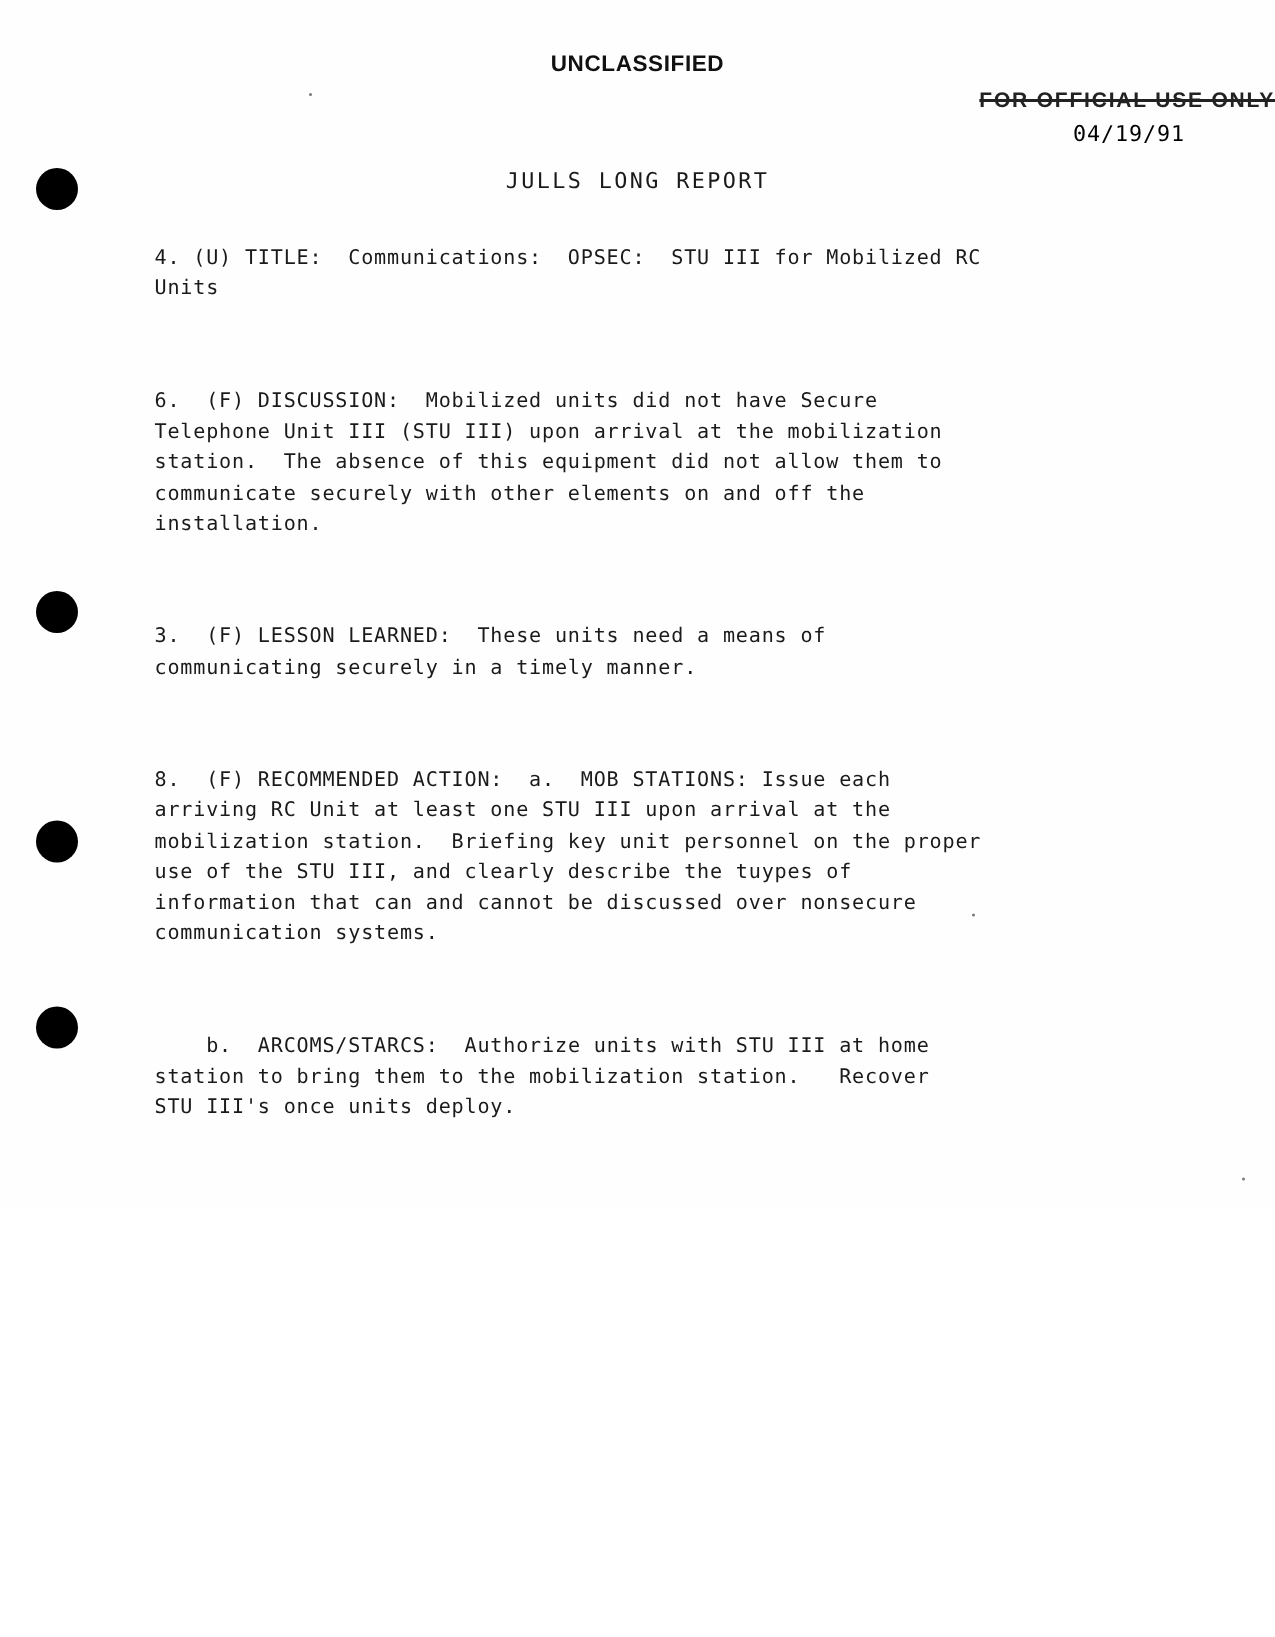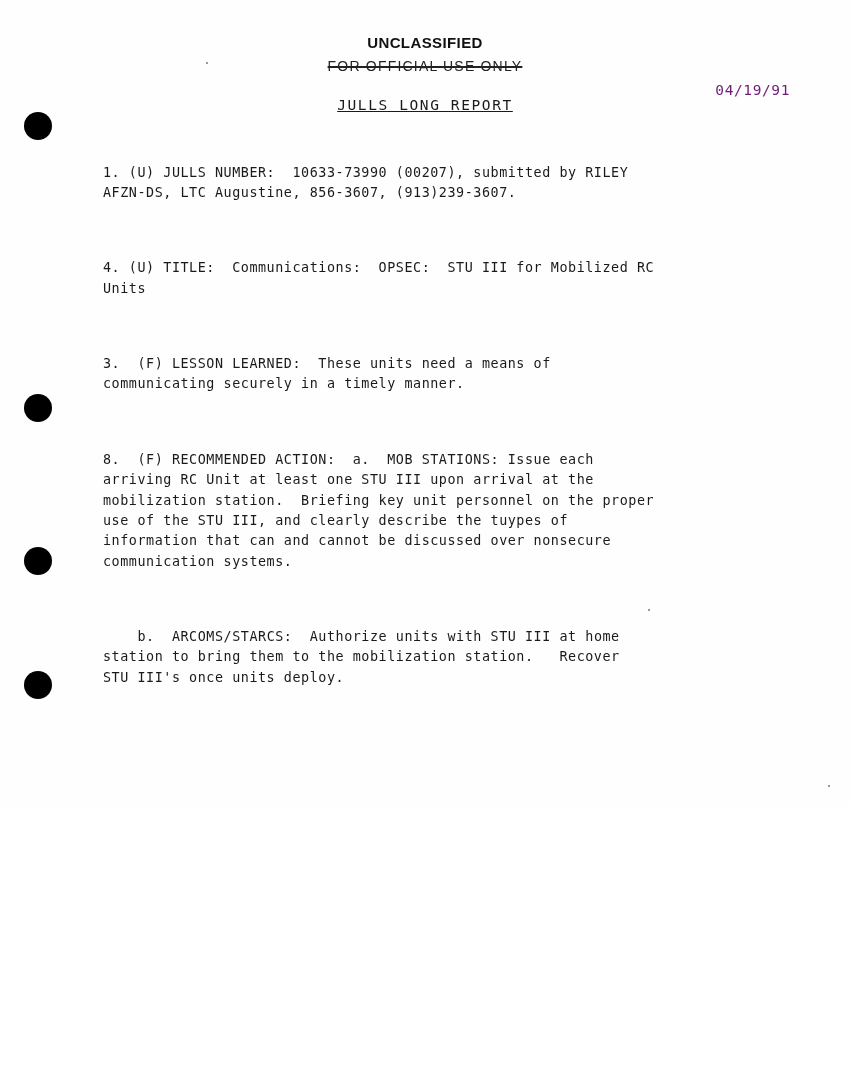--- a/index.html
+++ b/index.html
@@ -35,35 +35,35 @@
     text-align: center;
     font-family: "Liberation Sans", sans-serif;
     font-weight: bold;
     font-size: 15px;
     letter-spacing: 0.4px;
     color: #111;
   }
   .fouo {
     position: absolute;
     width: 100%;
-    text-align: center;
+    text-align: right;
     font-family: "Liberation Sans", sans-serif;
-    font-weight: normal;
+    font-weight: bold;
     font-size: 14px;
     letter-spacing: 1.2px;
     color: #222;
     text-decoration: line-through;
     text-decoration-thickness: 1.5px;
   }
   .doc-date {
     position: absolute;
     right: 60px;
     font-size: 14.5px;
     letter-spacing: 0.6px;
-    color: #701a75;
+    color: #000000;
   }
   .doc-title {
     position: absolute;
     width: 100%;
     text-align: center;
     font-size: 14.5px;
     letter-spacing: 1.6px;
     color: #1a1a1a;
   }
 
@@ -121,27 +121,30 @@
   <div class="hole" style="top:547px;"></div>
   <div class="hole" style="top:671px;"></div>
   <div class="hole" style="top:945px;"></div>
 
   <div class="classification" style="top:34px;">UNCLASSIFIED</div>
 
   <div class="fouo" style="top:58px;">FOR OFFICIAL USE ONLY</div>
 
   <div class="doc-date" style="top:82px;">04/19/91</div>
 
-  <div class="doc-title" style="top:97px;text-decoration:underline;">JULLS LONG REPORT</div>
+  <div class="doc-title" style="top:113px;">JULLS LONG REPORT</div>
 
   <div class="body-text">
-    <p class="para">1. (U) JULLS NUMBER:  10633-73990 (00207), submitted by RILEY
-AFZN-DS, LTC Augustine, 856-3607, (913)239-3607.</p>
     <p class="para">4. (U) TITLE:  Communications:  OPSEC:  STU III for Mobilized RC
 Units</p>
+    <p class="para">6.  (F) DISCUSSION:  Mobilized units did not have Secure
+Telephone Unit III (STU III) upon arrival at the mobilization
+station.  The absence of this equipment did not allow them to
+communicate securely with other elements on and off the
+installation.</p>
     <p class="para">3.  (F) LESSON LEARNED:  These units need a means of
 communicating securely in a timely manner.</p>
     <p class="para">8.  (F) RECOMMENDED ACTION:  a.  MOB STATIONS: Issue each
 arriving RC Unit at least one STU III upon arrival at the
 mobilization station.  Briefing key unit personnel on the proper
 use of the STU III, and clearly describe the tuypes of
 information that can and cannot be discussed over nonsecure
 communication systems.</p>
     <p class="para">    b.  ARCOMS/STARCS:  Authorize units with STU III at home
 station to bring them to the mobilization station.   Recover

